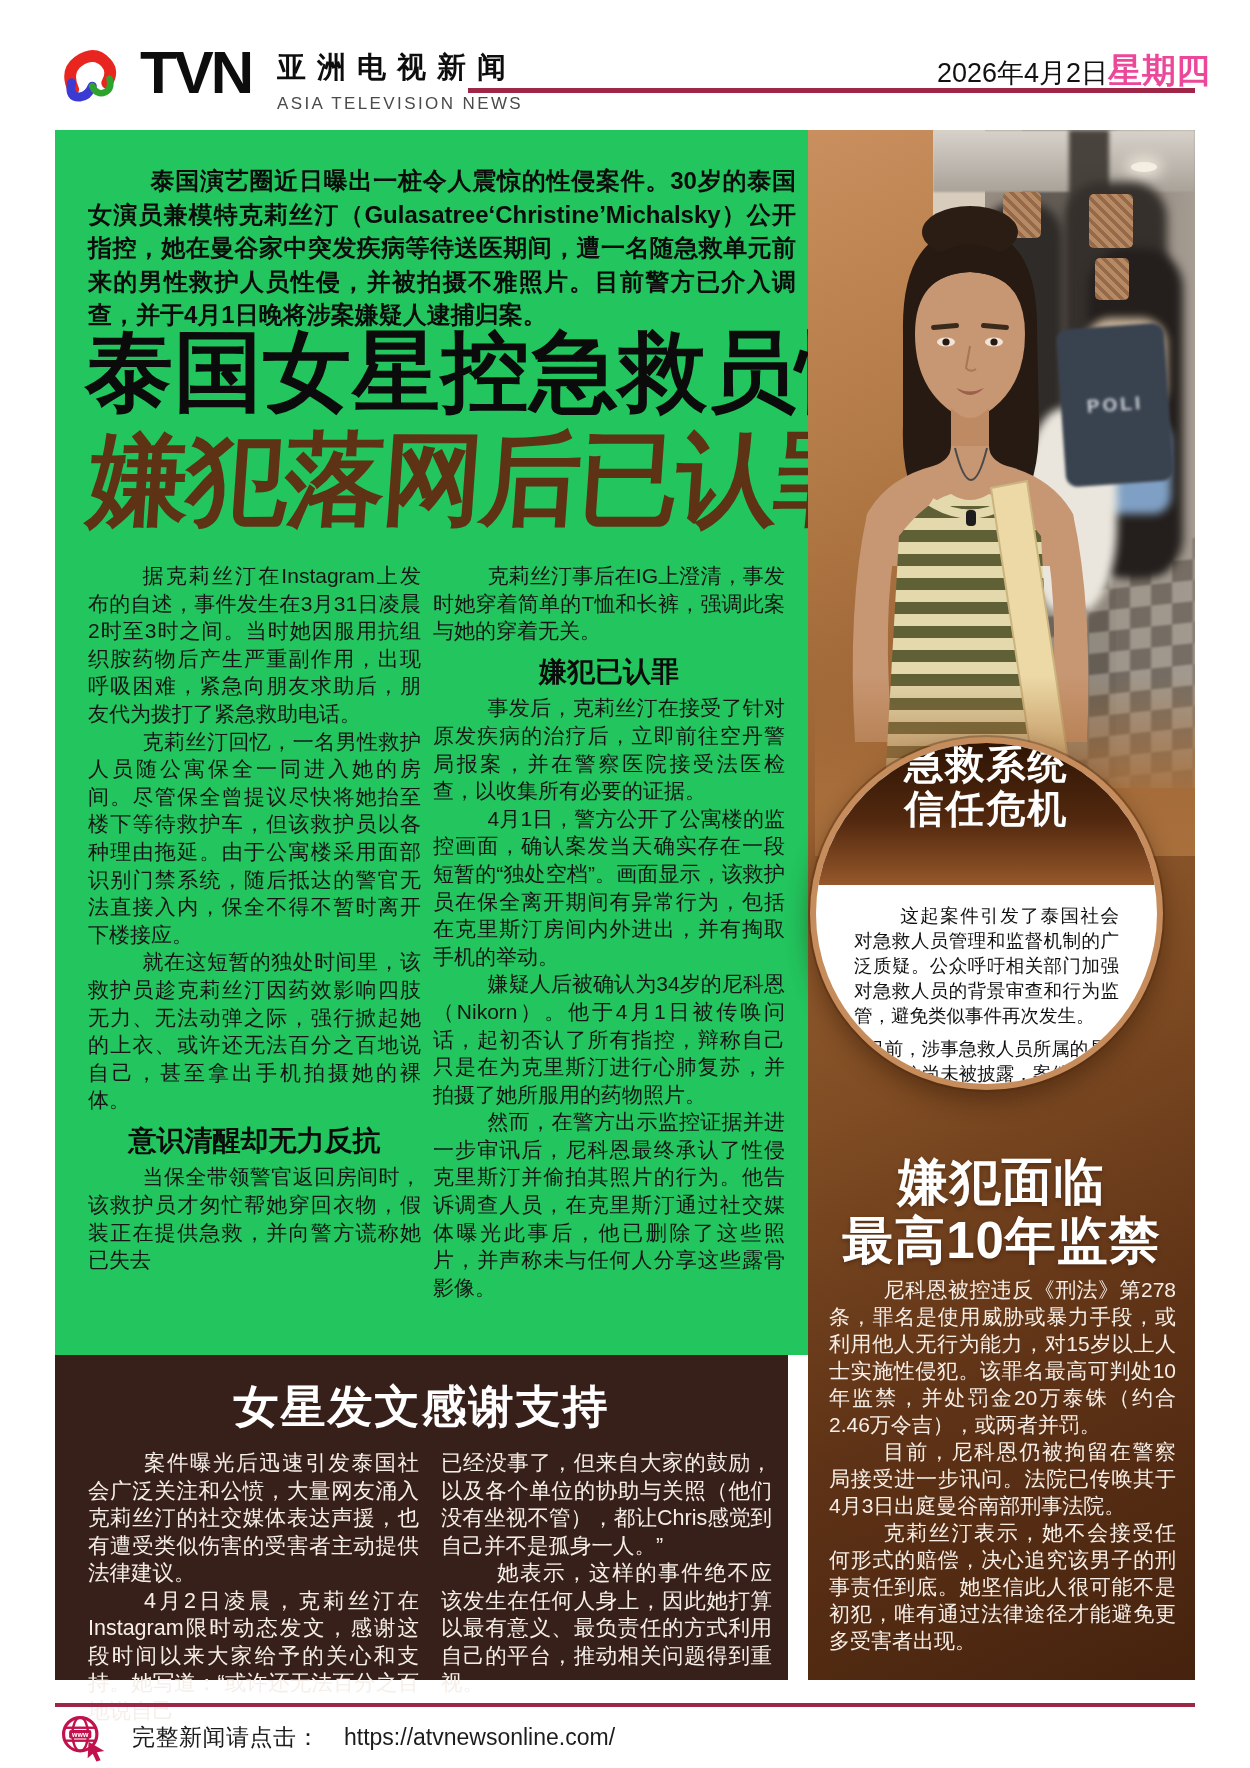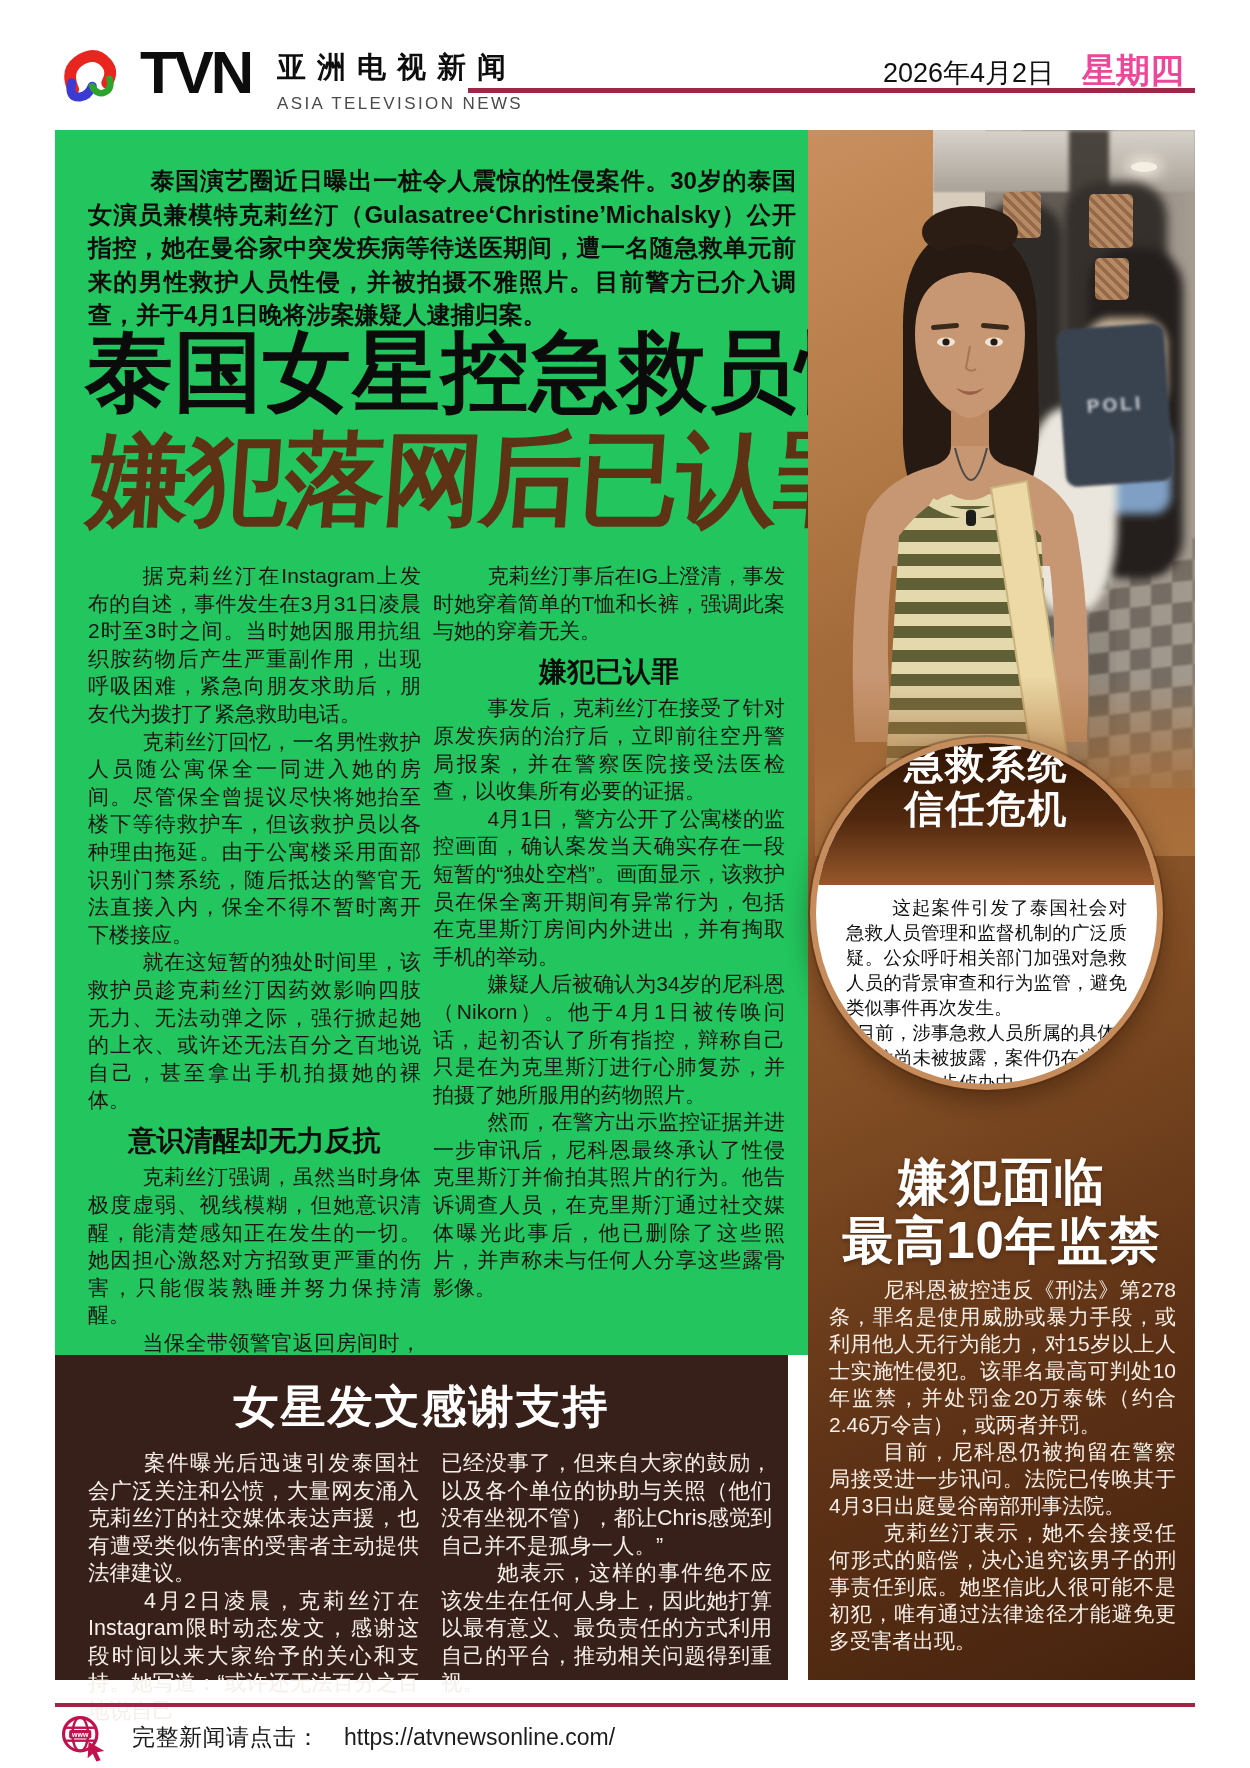--- a/index.html
+++ b/index.html
@@ -6,21 +6,21 @@
   .page{position:relative;width:1250px;height:1768px;background:#ffffff;overflow:hidden;
         font-family:"Liberation Sans","DejaVu Sans",sans-serif;color:#111}
 
   
   .logo{position:absolute;left:60px;top:40px;display:flex;align-items:flex-start}
   .logo-mark{width:86px;height:66px}
   .logo-tvn{font-size:60px;font-weight:900;letter-spacing:-3px;color:#0d0d0d;line-height:66px;margin-left:-6px}
   .logo-names{margin-left:26px;padding-top:8px}
   .logo-cn{font-size:29px;font-weight:700;letter-spacing:11px;color:#0d0d0d;white-space:nowrap}
   .logo-en{font-size:17px;letter-spacing:2.4px;color:#4a4a4a;margin-top:6px;white-space:nowrap}
-  .dateline{position:absolute;right:66px;top:48px;display:flex;align-items:baseline;gap:28px}
+  .dateline{position:absolute;right:40px;top:48px;display:flex;align-items:baseline;gap:0}
   .date{font-size:27px;color:#111}
   .weekday{font-size:34px;font-weight:900;color:#ec4899}
   .mast-rule{position:absolute;left:468px;top:88px;width:727px;height:5px;background:#9e2747}
 
   
   .graybox{position:absolute;left:55px;top:130px;width:1140px;height:1225px;background:#22c55e}
   .lead{position:absolute;left:33px;top:34px;width:708px;margin:0;font-size:24px;font-weight:700;
         line-height:33.5px;text-align:justify;text-indent:2.6em;color:#0c0c0c}
   .hl1{position:absolute;left:30px;top:198px;margin:0;font-size:88px;font-weight:900;letter-spacing:1px;
        line-height:1;color:#0b0b0b;white-space:nowrap}
@@ -71,21 +71,21 @@
   .heroine{position:absolute;left:0;top:52px;width:310px;height:638px}
 
   
   .circle{position:absolute;left:2px;top:607px;width:353px;height:353px;border-radius:50%;
      border:6px solid #c68c5b;box-sizing:border-box;overflow:hidden;background:#fff;
      box-shadow:0 0 0 2px rgba(80,40,12,.35), 0 10px 24px rgba(40,18,4,.45)}
   .circle-top{height:122px;background:linear-gradient(180deg,#2e1404 0%,#53290f 55%,#96582b 100%);
      display:flex;flex-direction:column;align-items:center;justify-content:flex-start;padding-bottom:20px}
   .circle-top div{font-size:39px;line-height:44px;font-weight:900;color:#fff;letter-spacing:2px}
   .circle-body{padding:10px 30px 0;font-size:18.5px;line-height:25px;color:#101010}
-  .circle-body p{margin:0;text-align:justify;text-indent:2.5em}
+  .circle-body p{margin:8px;text-align:justify;text-indent:2.5em}
   .circle-body p.centered{text-align:center;text-indent:0;padding:0 10px}
 
   .sb-head{position:absolute;left:0;top:1022px;width:100%;text-align:center;color:#fff}
   .sb-head div{font-size:51px;line-height:59px;font-weight:900;letter-spacing:1px;
      text-shadow:0 2px 4px rgba(40,16,2,.4)}
   .sb-body{position:absolute;left:21px;top:1146px;width:347px;font-size:21px;line-height:27px;
      color:#f7efe7;text-align:justify}
   .sb-body p{margin:0;text-indent:2.6em}
 
   
@@ -131,21 +131,20 @@
   <section class="graybox">
     <p class="lead">泰国演艺圈近日曝出一桩令人震惊的性侵案件。30岁的泰国女演员兼模特克莉丝汀（Gulasatree‘Christine’Michalsky）公开指控，她在曼谷家中突发疾病等待送医期间，遭一名随急救单元前来的男性救护人员性侵，并被拍摄不雅照片。目前警方已介入调查，并于4月1日晚将涉案嫌疑人逮捕归案。</p>
     <h1 class="hl1">泰国女星控急救员性侵</h1>
     <h2 class="hl2">嫌犯落网后已认罪</h2>
 
     <div class="col col1">
       <p>据克莉丝汀在Instagram上发布的自述，事件发生在3月31日凌晨2时至3时之间。当时她因服用抗组织胺药物后产生严重副作用，出现呼吸困难，紧急向朋友求助后，朋友代为拨打了紧急救助电话。</p>
       <p>克莉丝汀回忆，一名男性救护人员随公寓保全一同进入她的房间。尽管保全曾提议尽快将她抬至楼下等待救护车，但该救护员以各种理由拖延。由于公寓楼采用面部识别门禁系统，随后抵达的警官无法直接入内，保全不得不暂时离开下楼接应。</p>
       <p>就在这短暂的独处时间里，该救护员趁克莉丝汀因药效影响四肢无力、无法动弹之际，强行掀起她的上衣、或许还无法百分之百地说自己，甚至拿出手机拍摄她的裸体。</p>
       <h3>意识清醒却无力反抗</h3>
-      <p>克莉丝汀强调，虽然当时身体极度虚弱、视线模糊，但她意识清醒，能清楚感知正在发生的一切。她因担心激怒对方招致更严重的伤害，只能假装熟睡并努力保持清醒。</p>
       <p>当保全带领警官返回房间时，该救护员才匆忙帮她穿回衣物，假装正在提供急救，并向警方谎称她已失去</p>
     </div>
 
     <div class="col col2">
       <p>克莉丝汀事后在IG上澄清，事发时她穿着简单的T恤和长裤，强调此案与她的穿着无关。</p>
       <h3>嫌犯已认罪</h3>
       <p>事发后，克莉丝汀在接受了针对原发疾病的治疗后，立即前往空丹警局报案，并在警察医院接受法医检查，以收集所有必要的证据。</p>
       <p>4月1日，警方公开了公寓楼的监控画面，确认案发当天确实存在一段短暂的“独处空档”。画面显示，该救护员在保全离开期间有异常行为，包括在克里斯汀房间内外进出，并有掏取手机的举动。</p>
       <p>嫌疑人后被确认为34岁的尼科恩（Nikorn）。他于4月1日被传唤问话，起初否认了所有指控，辩称自己只是在为克里斯汀进行心肺复苏，并拍摄了她所服用的药物照片。</p>
       <p>然而，在警方出示监控证据并进一步审讯后，尼科恩最终承认了性侵克里斯汀并偷拍其照片的行为。他告诉调查人员，在克里斯汀通过社交媒体曝光此事后，他已删除了这些照片，并声称未与任何人分享这些露骨影像。</p>

